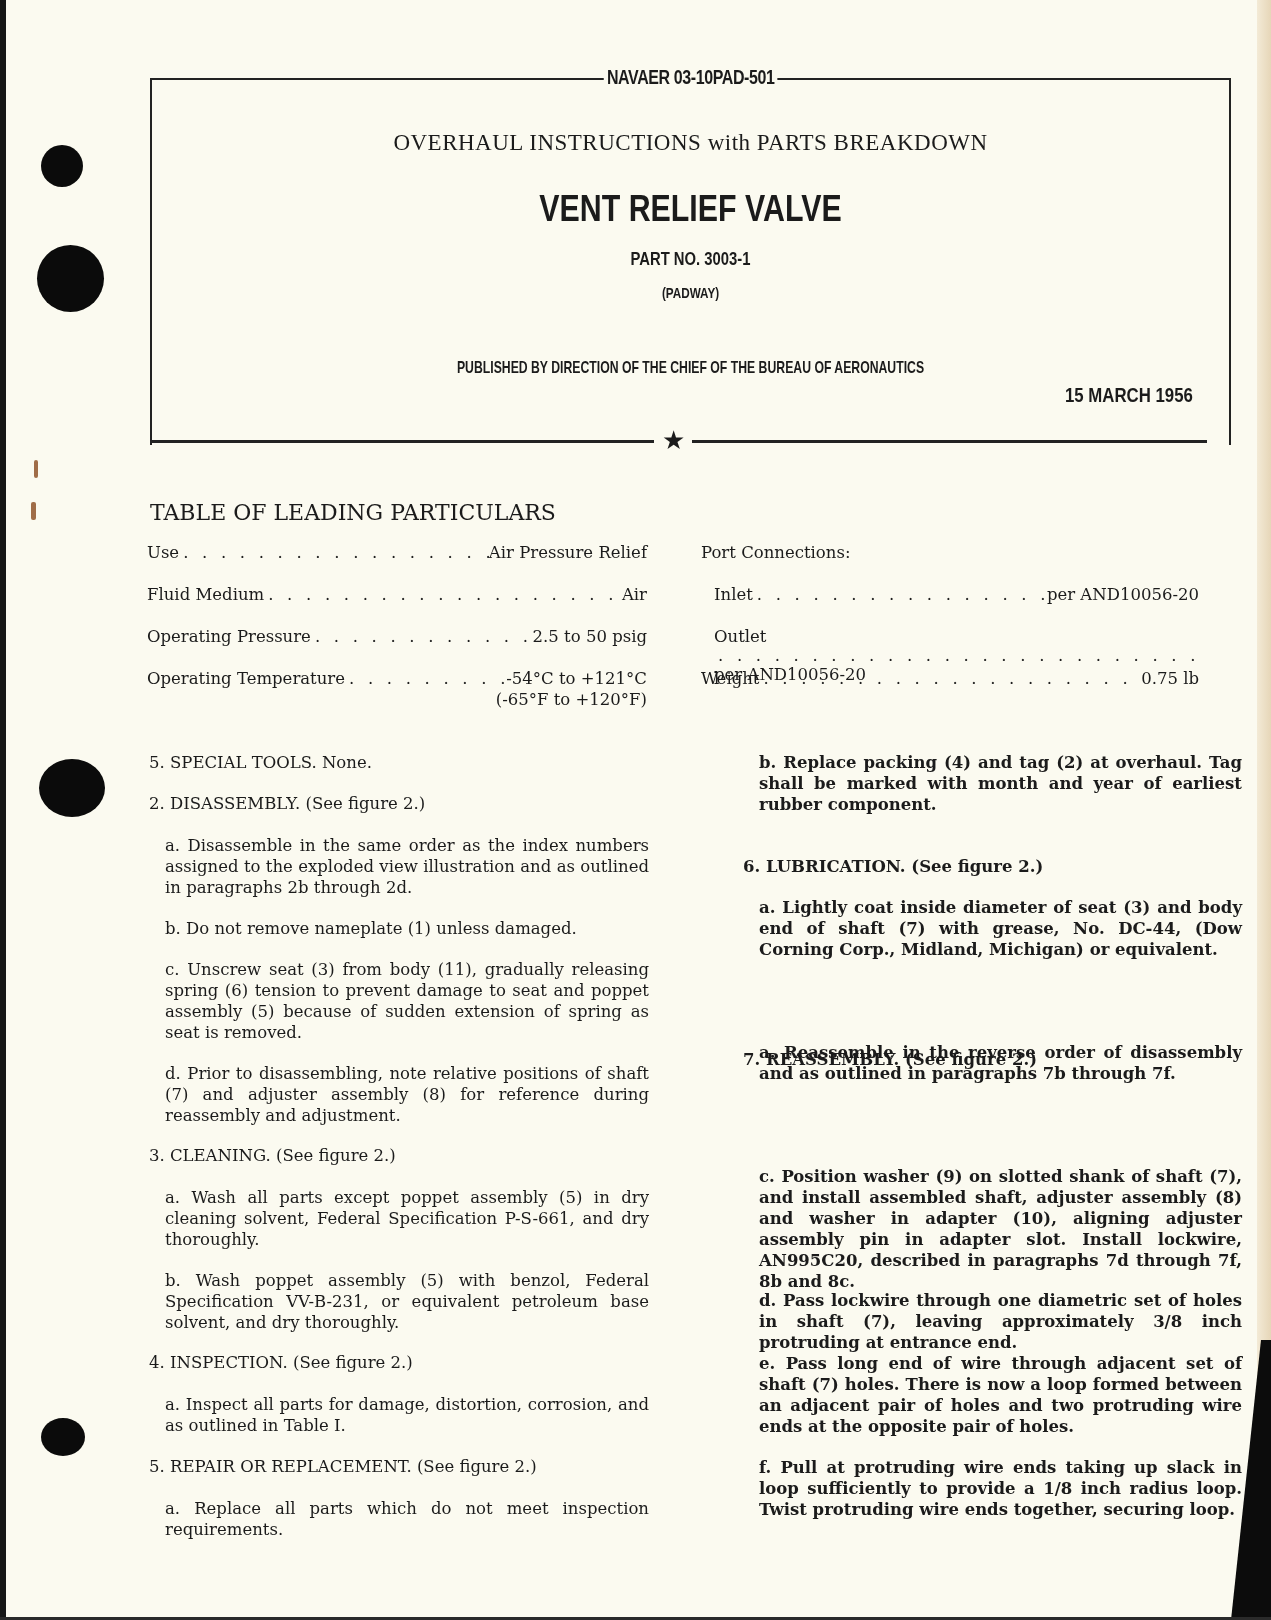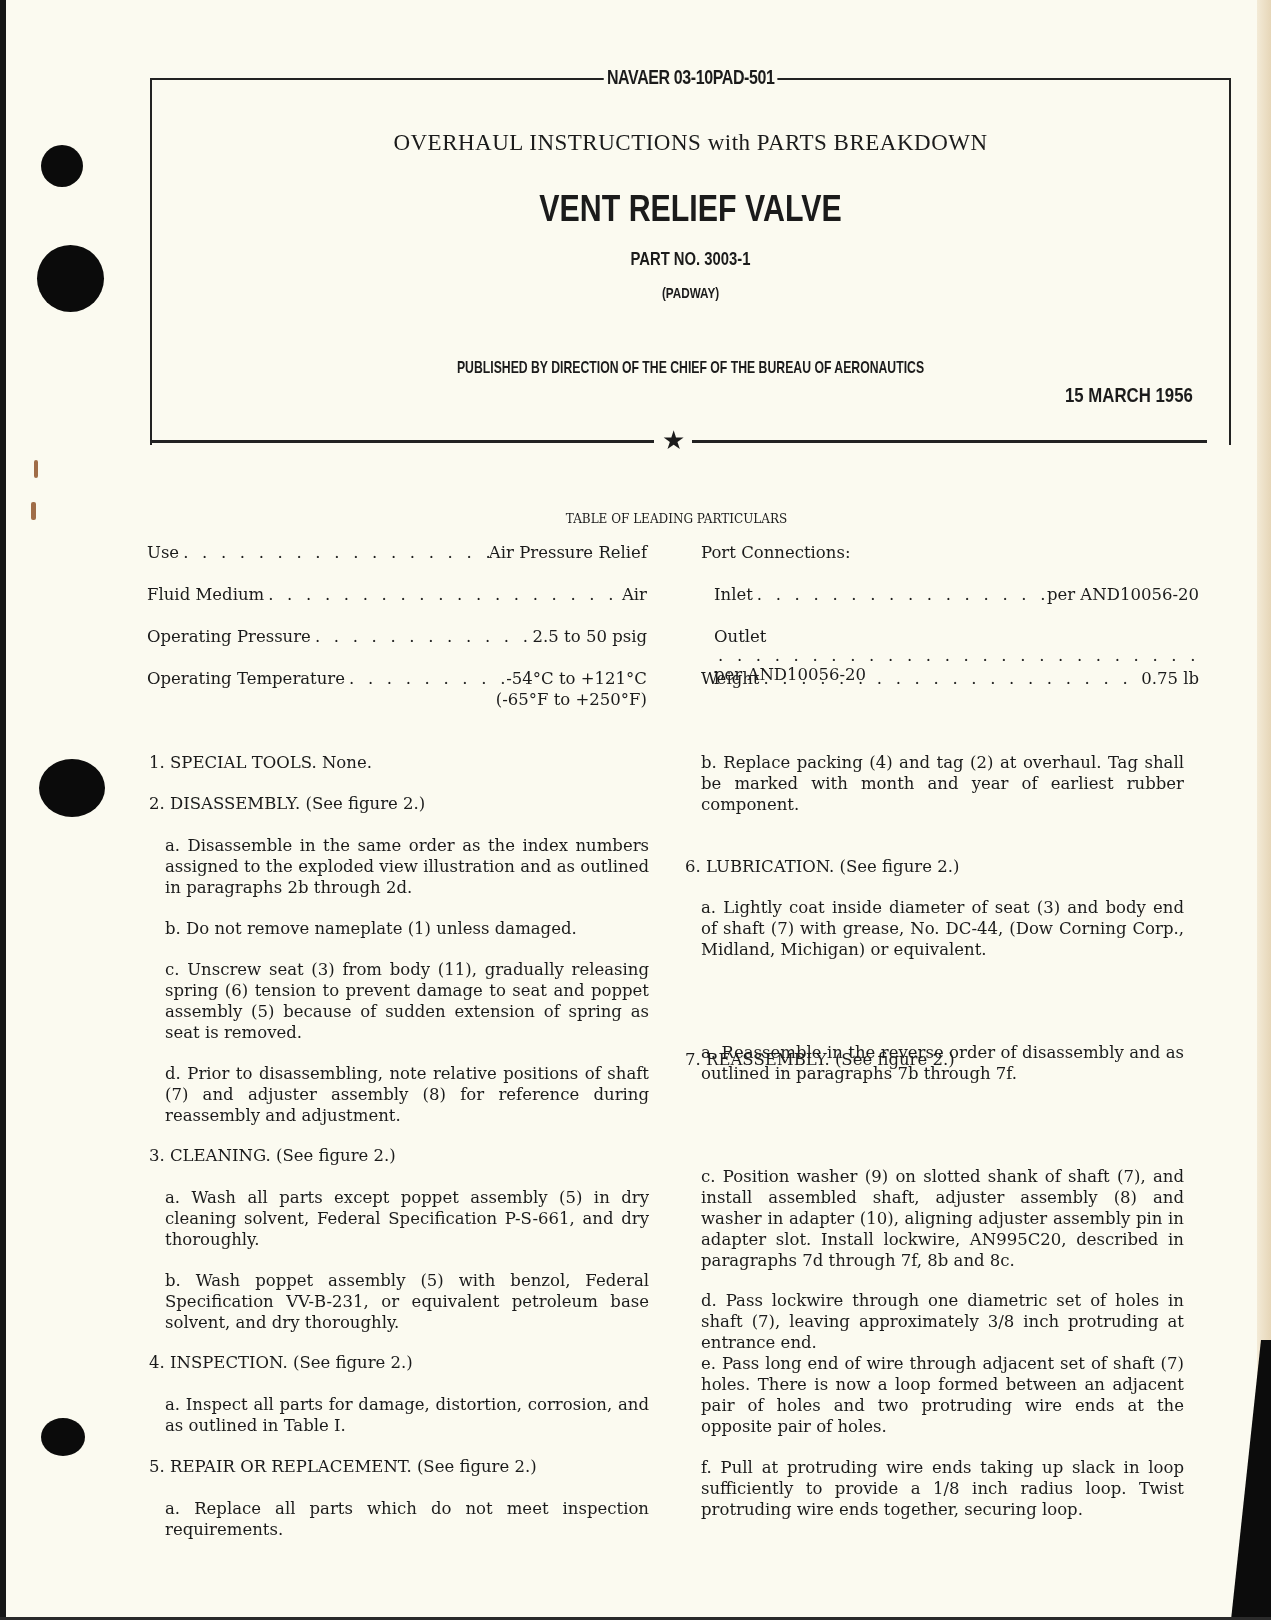--- a/index.html
+++ b/index.html
@@ -36,21 +36,21 @@
   .hdr-pub { position: absolute; left: 0; right: 0; top: 278px; text-align: center;
     font-family: "Liberation Sans", sans-serif; font-weight: bold; font-size: 17px; transform: scaleX(.72); }
   .hdr-date { position: absolute; right: 36px; top: 303px;
     font-family: "Liberation Sans", sans-serif; font-weight: bold; font-size: 21px;
     transform: scaleX(.8); transform-origin: right; }
   .hdr-bottom { position: absolute; left: 0; right: 0; top: 360px; height: 3px; }
   .hdr-bottom .line { position: absolute; top: 0; height: 3px; background: #222; }
   .hdr-bottom .star { position: absolute; left: 510px; top: -15px; font-size: 26px; line-height: 30px;
     font-family: "DejaVu Sans", sans-serif; }
 
-  .tlp-title { position: absolute; left: 150px; width: 1053px; top: 512px; text-align: center; font-size: 12px; }
+  .tlp-title { position: absolute; left: 150px; width: 1053px; top: 500px; text-align: left; font-size: 22px; }
   .tlp-row { position: absolute; font-size: 16.5px; display: flex; white-space: nowrap; }
   .tlp-row .lbl { }
   .tlp-row .dots { flex: 1; overflow: hidden; letter-spacing: 4.2px; padding: 0 4px; }
   .tlp-row .val { }
   .tlp-sub { position: absolute; font-size: 16.5px; text-align: right; white-space: nowrap; }
 
   .col { position: absolute; font-size: 16.5px; line-height: 21px; }
   .col p { margin: 0; text-align: justify; }
   .col .para { position: absolute; left: 0; right: 0; }
   .indent { padding-left: 16px; }
@@ -100,21 +100,21 @@
 <div class="tlp-row" style="left:147px;top:627px;width:500px;">
   <span class="lbl">Operating Pressure</span>
   <span class="dots">. . . . . . . . . . . . . . . . . . . . . . . . . . . . . . . . . . . . . . . . . . . . . . . . . . .</span>
   <span class="val">2.5 to 50 psig</span>
 </div>
 <div class="tlp-row" style="left:147px;top:669px;width:500px;">
   <span class="lbl">Operating Temperature</span>
   <span class="dots">. . . . . . . . . . . . . . . . . . . . . . . . . . . . . . . . . . . . . . . . . . . . . . . . . . .</span>
   <span class="val">-54°C to +121°C</span>
 </div>
-<div class="tlp-sub" style="left:447px;top:690px;width:200px;">(-65°F to +250°F)</div>
+<div class="tlp-sub" style="left:447px;top:690px;width:200px;">(-65°F to +120°F)</div>
 
 <div class="tlp-row" style="left:701px;top:543px;">
   <span>Port Connections:</span>
 </div>
 <div class="tlp-row" style="left:714px;top:585px;width:485px;">
   <span class="lbl">Inlet</span>
   <span class="dots">. . . . . . . . . . . . . . . . . . . . . . . . . . . . . . . . . . . . . . . . . . . . . . . . . . .</span>
   <span class="val">per AND10056-20</span>
 </div>
 <div class="tlp-row" style="left:714px;top:627px;width:485px;flex-direction:column;">
@@ -122,36 +122,36 @@
   <span class="dots">. . . . . . . . . . . . . . . . . . . . . . . . . . . . . . . . . . . . . . . . . . . . . . . . . . .</span>
   <span class="val">per AND10056-20</span>
 </div>
 <div class="tlp-row" style="left:701px;top:669px;width:498px;">
   <span class="lbl">Weight</span>
   <span class="dots">. . . . . . . . . . . . . . . . . . . . . . . . . . . . . . . . . . . . . . . . . . . . . . . . . . .</span>
   <span class="val">0.75 lb</span>
 </div>
 
 <div class="col" style="left:149px;top:752px;width:500px;height:780px;">
-  <p class="para" style="top:0;">1.  SPECIAL TOOLS.  None.</p>
+  <p class="para" style="top:0;">5.  SPECIAL TOOLS.  None.</p>
   <p class="para" style="top:41px;">2.  DISASSEMBLY.  (See figure 2.)</p>
   <p class="para indent" style="top:83px;">a.  Disassemble in the same order as the index numbers assigned to the exploded view illustration and as outlined in paragraphs 2b through 2d.</p>
   <p class="para indent" style="top:166px;">b.  Do not remove nameplate (1) unless damaged.</p>
   <p class="para indent" style="top:207px;">c.  Unscrew seat (3) from body (11), gradually releasing spring (6) tension to prevent damage to seat and poppet assembly (5) because of sudden extension of spring as seat is removed.</p>
   <p class="para indent" style="top:311px;">d.  Prior to disassembling, note relative positions of shaft (7) and adjuster assembly (8) for reference during reassembly and adjustment.</p>
   <p class="para" style="top:393px;">3.  CLEANING.  (See figure 2.)</p>
   <p class="para indent" style="top:435px;">a.  Wash all parts except poppet assembly (5) in dry cleaning solvent, Federal Specification P-S-661, and dry thoroughly.</p>
   <p class="para indent" style="top:518px;">b.  Wash poppet assembly (5) with benzol, Federal Specification VV-B-231, or equivalent petroleum base solvent, and dry thoroughly.</p>
   <p class="para" style="top:600px;">4.  INSPECTION.  (See figure 2.)</p>
   <p class="para indent" style="top:642px;">a.  Inspect all parts for damage, distortion, corrosion, and as outlined in Table I.</p>
   <p class="para" style="top:704px;">5.  REPAIR OR REPLACEMENT.  (See figure 2.)</p>
   <p class="para indent" style="top:746px;">a.  Replace all parts which do not meet inspection requirements.</p>
 </div>
 
-<div class="col" style="left:685px;top:752px;width:499px;height:780px;">
+<div class="col" style="left:743px;top:752px;width:499px;height:780px;font-weight:bold;">
   <p class="para indent" style="top:0;">b.  Replace packing (4) and tag (2) at overhaul.  Tag shall be marked with month and year of earliest rubber component.</p>
   <p class="para" style="top:104px;">6.  LUBRICATION.  (See figure 2.)</p>
   <p class="para indent" style="top:145px;">a.  Lightly coat inside diameter of seat (3) and body end of shaft (7) with grease, No. DC-44, (Dow Corning Corp., Midland, Michigan) or equivalent.</p>
   <p class="para" style="top:249px;margin-top:48px;">7.  REASSEMBLY.  (See figure 2.)</p>
   <p class="para indent" style="top:290px;">a.  Reassemble in the reverse order of disassembly and as outlined in paragraphs 7b through 7f.</p>
   <p class="para indent" style="top:414px;">c.  Position washer (9) on slotted shank of shaft (7), and install assembled shaft, adjuster assembly (8) and washer in adapter (10), aligning adjuster assembly pin in adapter slot.  Install lockwire, AN995C20, described in paragraphs 7d through 7f, 8b and 8c.</p>
   <p class="para indent" style="top:538px;">d.  Pass lockwire through one diametric set of holes in shaft (7), leaving approximately 3/8 inch protruding at entrance end.</p>
   <p class="para indent" style="top:601px;">e.  Pass long end of wire through adjacent set of shaft (7) holes.  There is now a loop formed between an adjacent pair of holes and two protruding wire ends at the opposite pair of holes.</p>
   <p class="para indent" style="top:705px;">f.  Pull at protruding wire ends taking up slack in loop sufficiently to provide a 1/8 inch radius loop.  Twist protruding wire ends together, securing loop.</p>
 </div>

